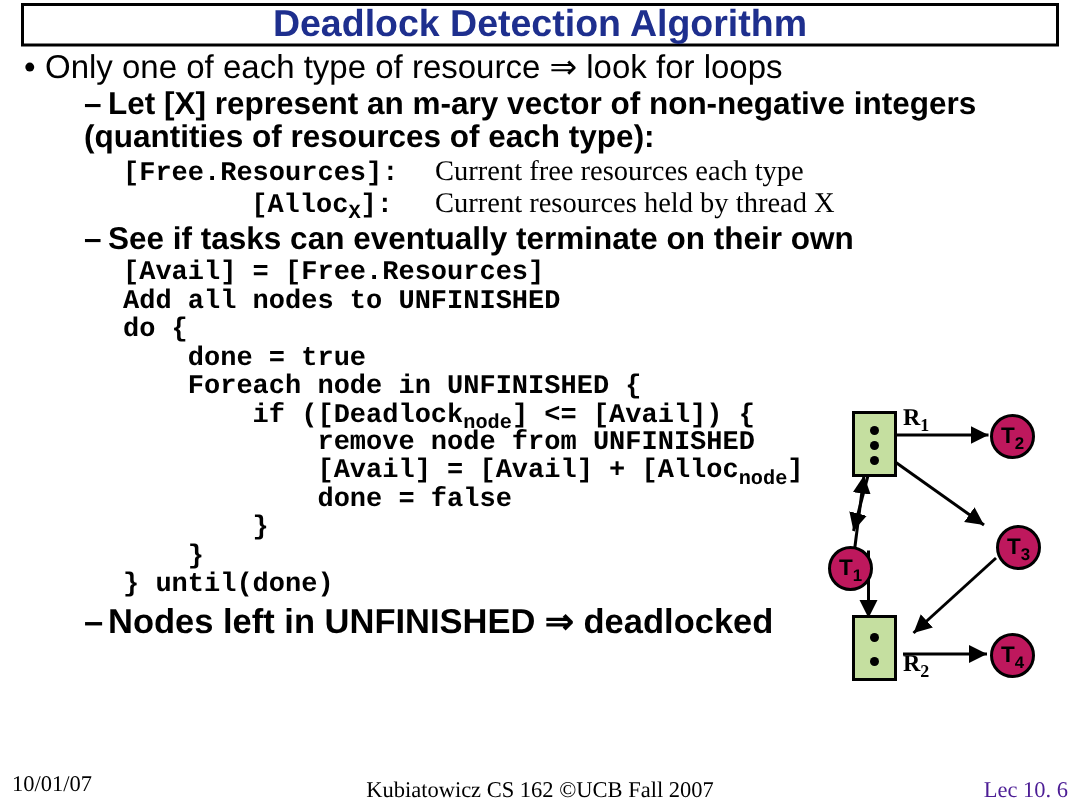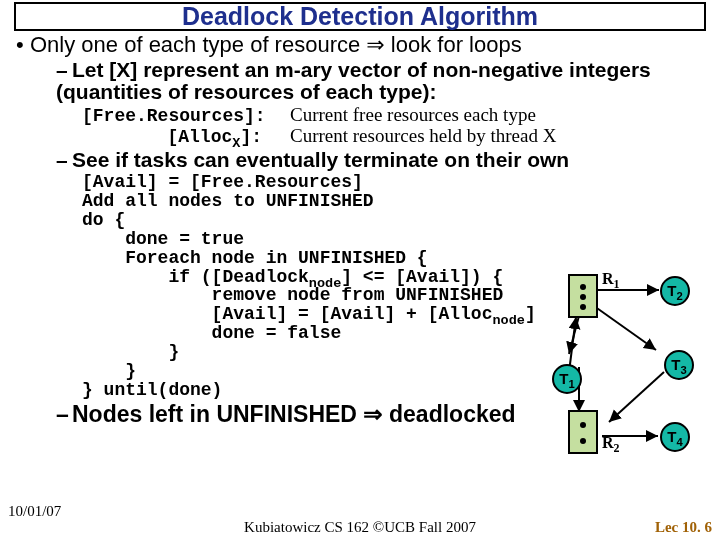--- a/index.html
+++ b/index.html
@@ -66,23 +66,23 @@
   }
   sub { font-size: 0.75em; vertical-align: sub; line-height:0;}
   .footer {
     position: absolute;
     bottom: 4px;
     left: 0;
     width: 720px;
     font-size: 15px;
     font-family: "Comic Sans MS", cursive;
   }
-  .footer .date { position:absolute; left:8px; bottom:16px;}
+  .footer .date { position:absolute; left:8px; bottom:4px;}
   .footer .mid { position:absolute; width:100%; text-align:center; bottom:0;}
-  .footer .lec { position:absolute; right:8px; bottom:0; color:#a16207;font-weight:bold;}
+  .footer .lec { position:absolute; right:8px; bottom:0; color:#4c1d95;}
   .diagram {
     position: absolute;
     right: 14px;
     top: 272px;
     width: 172px;
     height: 190px;
     z-index: 1;
   }
   .rnode, .tnode {
     position: absolute;
@@ -94,21 +94,21 @@
   .rnode {
     width: 30px; height: 44px;
     background: #c5dfa0;
   }
   .rnode .dot {
     width:6px; height:6px; background:#000; border-radius:50%;
     position:absolute; left:50%; margin-left:-3px;
   }
   .tnode {
     width:30px; height:30px; border-radius:50%;
-    background:#14b8a6;
+    background:#be185d;
     line-height:26px;
     font-size:15px;
   }
   .rlabel {
     position:absolute;
     font-weight:bold; font-size:16px;
     font-family:"Comic Sans MS",cursive;
   }
 </style>
 </head>

